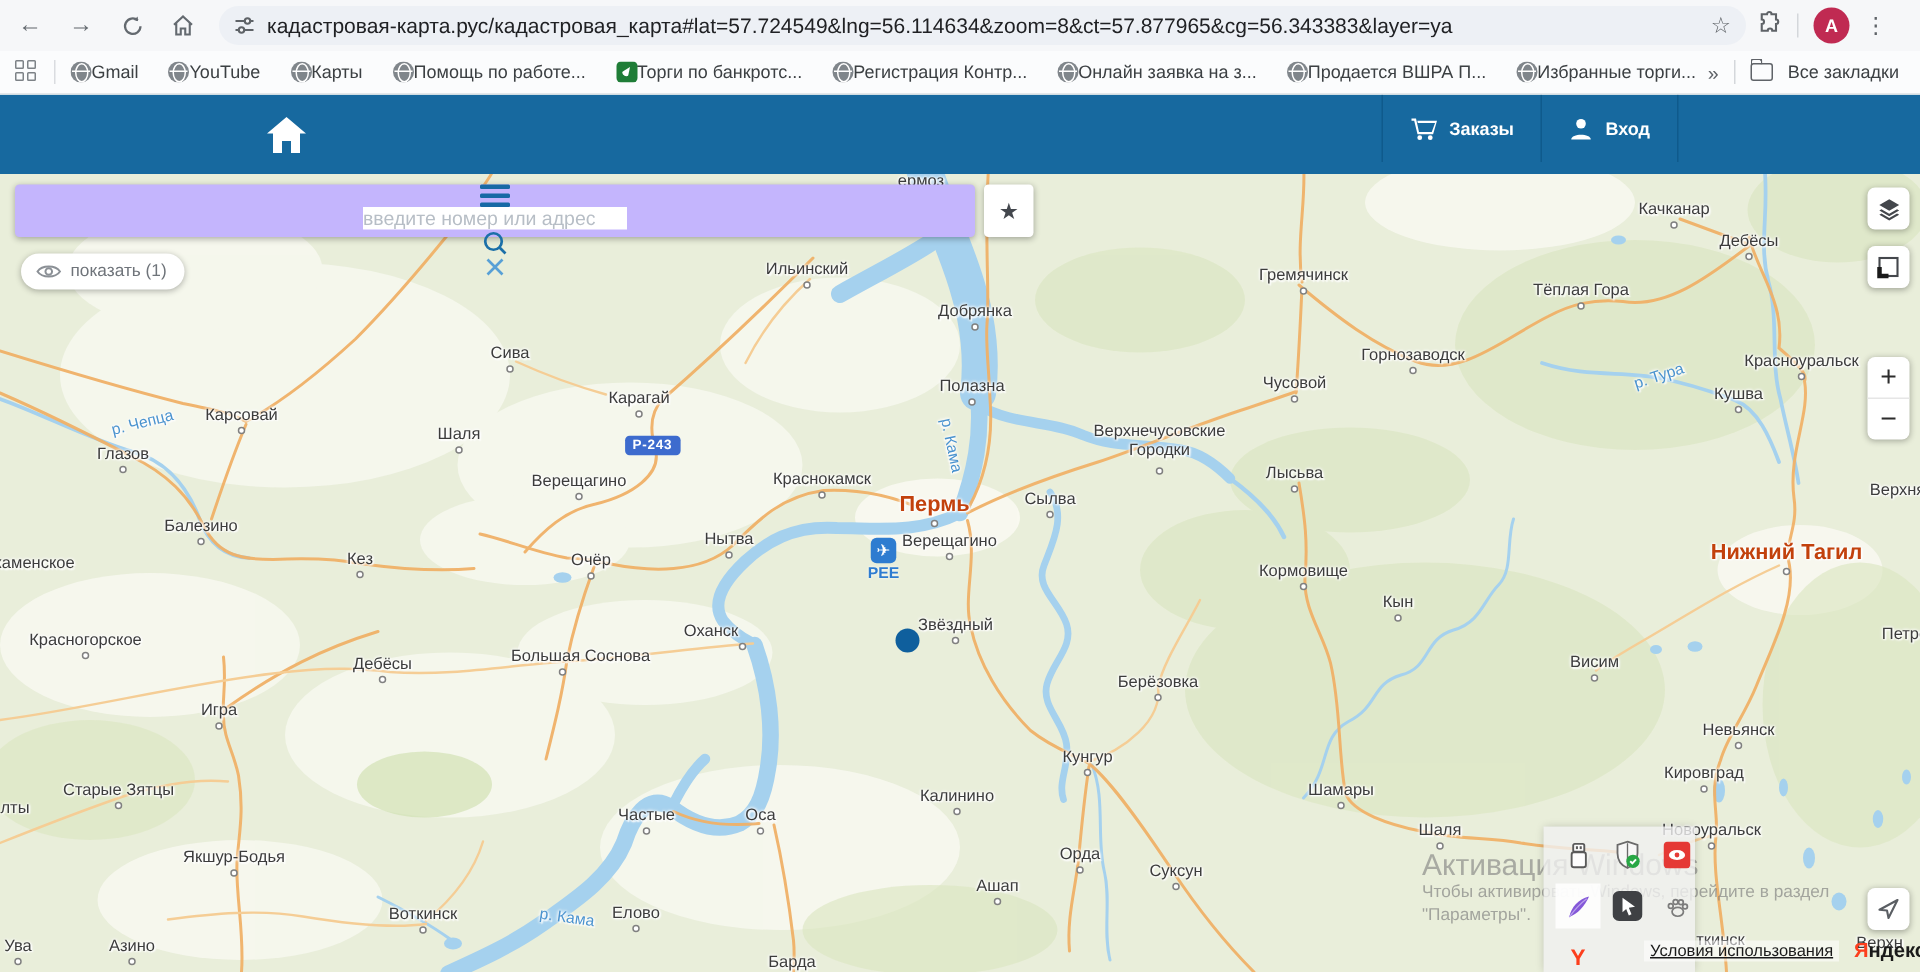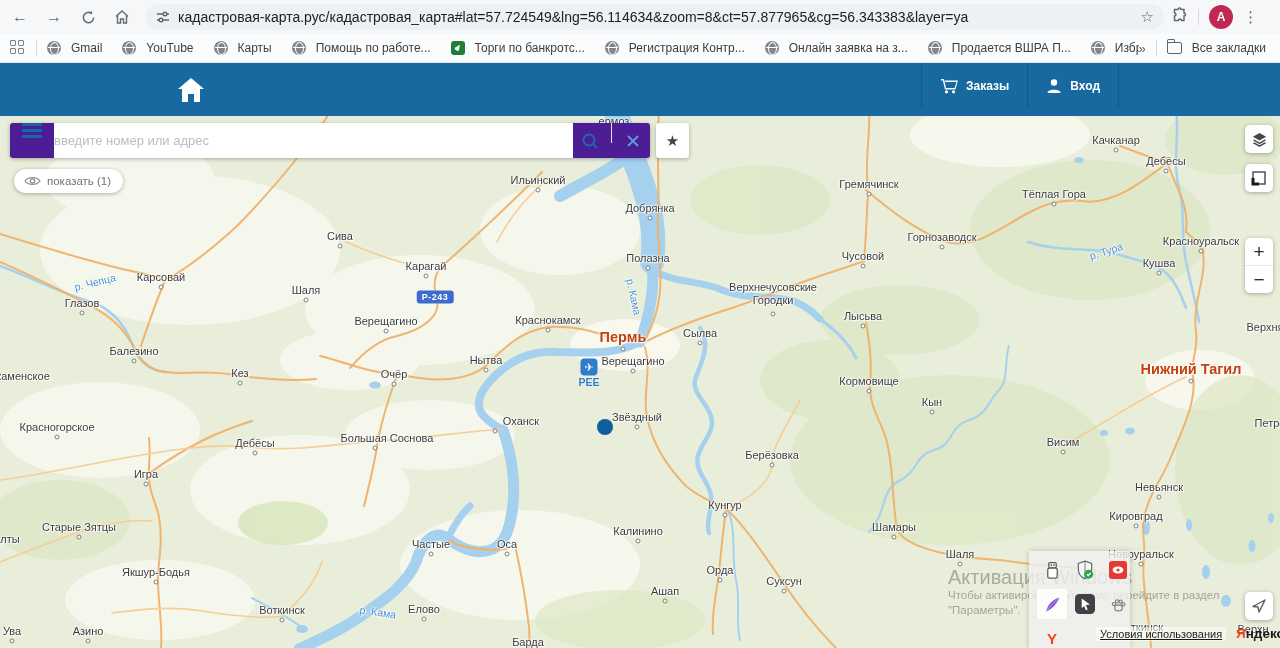--- a/index.html
+++ b/index.html
@@ -16,21 +16,21 @@
   .tb-right { display:flex; align-items:center; margin-left:8px; gap:10px; }
   .sep-v { width:1px; height:16px; background:#d4d7db; }
   .avatar { width:24px; height:24px; border-radius:50%; background:#c02a52; color:#fff; font-size:12px; font-weight:bold; display:flex; align-items:center; justify-content:center; }
   .dots { color:#5f6368; font-size:15px; letter-spacing:0; }
 
   .bookmarks { position:absolute; left:0; top:34px; width:1280px; height:29px; background:#fbfcfd; border-bottom:1px solid #e4e7ea; display:flex; align-items:center; z-index:50; font-size:12px; color:#3c4043; }
   .apps-grid { margin-left:10px; width:16px; height:16px; display:grid; grid-template-columns:6px 6px; grid-template-rows:6px 6px; gap:2px; }
   .apps-grid span { border:1.5px solid #7d8287; border-radius:1px; }
   .bm-sep { width:1px; height:16px; background:#dadce0; margin:0 10px; }
   .bm-list { display:flex; align-items:center; gap:20px; flex:1; overflow:hidden; }
-  .bm-item { display:flex; gap:10px; white-space:nowrap; }
+  .bm-item { display:flex; gap:0; white-space:nowrap; }
   .glb { width:14px; height:14px; border-radius:50%; background:#80868b; position:relative; flex:0 0 14px; }
   .glb::after { content:""; position:absolute; left:3px; top:1px; width:7px; height:11px; border:1px solid #fff; border-radius:50%; }
   .glb::before { content:""; position:absolute; left:1px; top:6px; width:12px; height:1px; background:#fff; }
   .glb.green { background:#1f7d37; border-radius:3px; }
   .glb.green::after { border:none; left:4px; top:3px; width:0; height:0; border-left:3px solid transparent; border-right:3px solid transparent; border-bottom:7px solid #fff; transform:rotate(35deg); }
   .glb.green::before { display:none; }
   .bm-right { display:flex; align-items:center; gap:10px; padding-right:14px; }
   .chev { color:#5f6368; font-size:13px; }
   .folder-ic { width:15px; height:12px; border:1.5px solid #5f6368; border-radius:2px; position:relative; }
   .folder-ic::before { content:""; position:absolute; left:-1px; top:-4px; width:6px; height:3px; border:1.5px solid #5f6368; border-bottom:none; border-radius:2px 2px 0 0; }
@@ -49,21 +49,21 @@
          text-shadow:0 0 2px #fff,0 0 2px #fff,0 0 3px #fff,1px 1px 1px #fff; z-index:5; }
   .lab.bold { font-size:14.5px; font-weight:bold; color:#c2410c; }
   .lab.river { color:#4b93cf; font-size:10.5px; }
   .cdot { position:absolute; width:5px; height:5px; border:1.5px solid #808080; background:#fff; border-radius:50%; transform:translate(-50%,-50%); z-index:4; }
   .marker { position:absolute; left:605px; top:427px; width:16px; height:16px; border-radius:50%; background:#0f5f9d; transform:translate(-50%,-50%); z-index:6; }
   .road-badge { position:absolute; left:435px; top:297px; transform:translate(-50%,-50%); background:#3d6bce; color:#fff; font-size:9px; font-weight:bold; padding:1px 5px 2px; border-radius:3px; z-index:5; letter-spacing:.5px; }
   .airport { position:absolute; left:589px; top:367px; transform:translate(-50%,-50%); width:17px; height:17px; background:#2e7cd0; border-radius:4px; color:#fff; display:flex; align-items:center; justify-content:center; font-size:11px; z-index:5; }
   .airport-code { position:absolute; left:589px; top:382px; transform:translate(-50%,-50%); color:#2e7cd0; font-weight:bold; font-size:10.5px; z-index:5; text-shadow:0 0 2px #fff; }
 
   
-  .searchbar { position:absolute; left:10px; top:123px; width:640px; height:35px; background:#4c1d95; border-radius:3px; box-shadow:0 1px 4px rgba(0,0,0,.3); display:flex; z-index:30; }
+  .searchbar { position:absolute; left:10px; top:123px; width:640px; height:35px; background:#c4b5fd; border-radius:3px; box-shadow:0 1px 4px rgba(0,0,0,.3); display:flex; align-items:center; z-index:30;flex-direction:column; }
   .burger { width:44px; display:flex; flex-direction:column; gap:3px; align-items:center; }
   .burger i { display:block; width:20px; height:3px; background:#1769a5; border-radius:1px; }
   .search-input { flex:1; border:none; outline:none; font-size:13px; color:#333; font-family:"Liberation Sans",sans-serif; }
   .search-input::placeholder { color:#b7bec6; }
   .sb-sep { width:1px; height:20px; background:#e2e5e9; margin:0 4px; }
   .sb-ic { width:34px; display:flex; align-items:center; justify-content:center; }
   .fav-btn { position:absolute; left:656px; top:123px; width:33px; height:35px; background:#fff; border-radius:3px; box-shadow:0 1px 4px rgba(0,0,0,.3); display:flex; align-items:center; justify-content:center; color:#43474d; font-size:15px; z-index:30; }
   .show-pill { position:absolute; left:14px; top:169px; height:24px; background:#fff; border-radius:12px; box-shadow:0 1px 4px rgba(0,0,0,.3); display:flex; align-items:center; gap:6px; padding:0 12px 0 10px; font-size:11.5px; color:#6f747a; z-index:30; }
 
   
@@ -256,21 +256,21 @@
         <div class="cdot" style="left: 240px; top: 383px;"></div>
         <div class="lab" style="left: 394px; top: 374px;">Очёр</div>
         <div class="cdot" style="left: 394px; top: 384px;"></div>
         <div class="lab" style="left: 23px; top: 376px;">каменское</div>
         <div class="lab" style="left: 869px; top: 381px;">Кормовище</div>
         <div class="cdot" style="left: 869px; top: 391px;"></div>
         <div class="lab" style="left: 932px; top: 402px;">Кын</div>
         <div class="cdot" style="left: 932px; top: 412px;"></div>
         <div class="lab" style="left: 637px; top: 417px;">Звёздный</div>
         <div class="cdot" style="left: 637px; top: 427px;"></div>
-        <div class="lab" style="left: 521px; top: 421px;">Оханск</div>
+        <div class="lab" style="left: 474px; top: 421px;">Оханск</div>
         <div class="cdot" style="left: 495px; top: 431px;"></div>
         <div class="lab" style="left: 1270px; top: 423px;">Петро</div>
         <div class="lab" style="left: 57px; top: 427px;">Красногорское</div>
         <div class="cdot" style="left: 57px; top: 437px;"></div>
         <div class="lab" style="left: 375px; top: 438px; margin-left: 12px;">Большая Соснова</div>
         <div class="cdot" style="left: 375px; top: 448px;"></div>
         <div class="lab" style="left: 1063px; top: 442px;">Висим</div>
         <div class="cdot" style="left: 1063px; top: 452px;"></div>
         <div class="lab" style="left: 255px; top: 443px;">Дебёсы</div>
         <div class="cdot" style="left: 255px; top: 453px;"></div>

